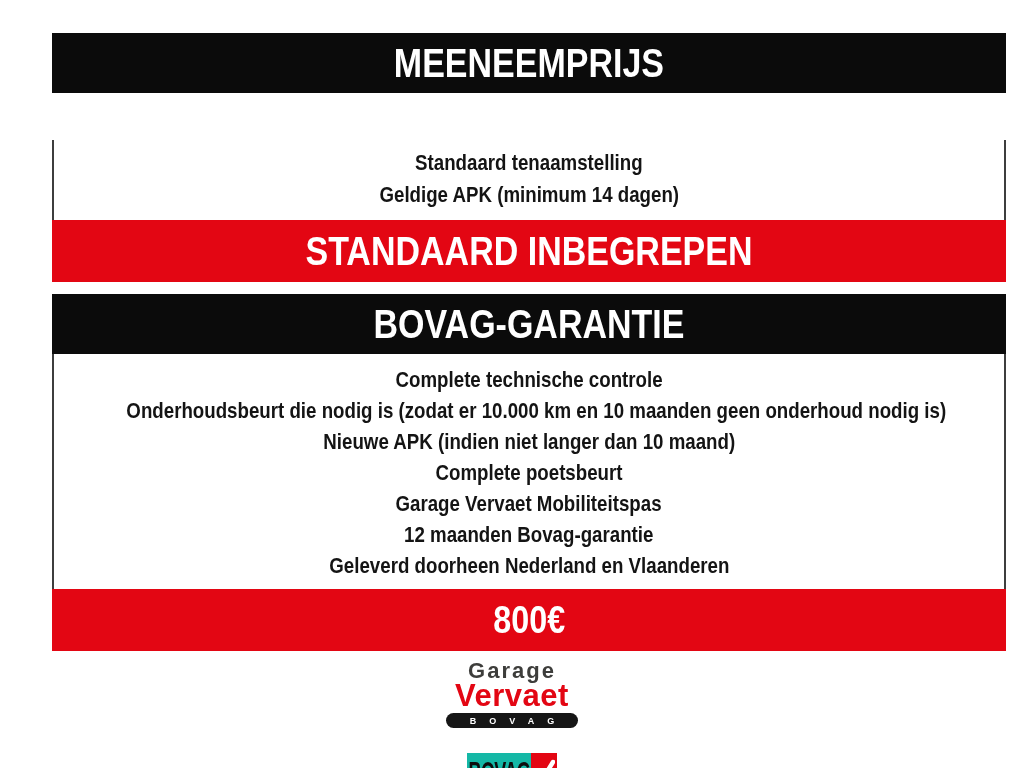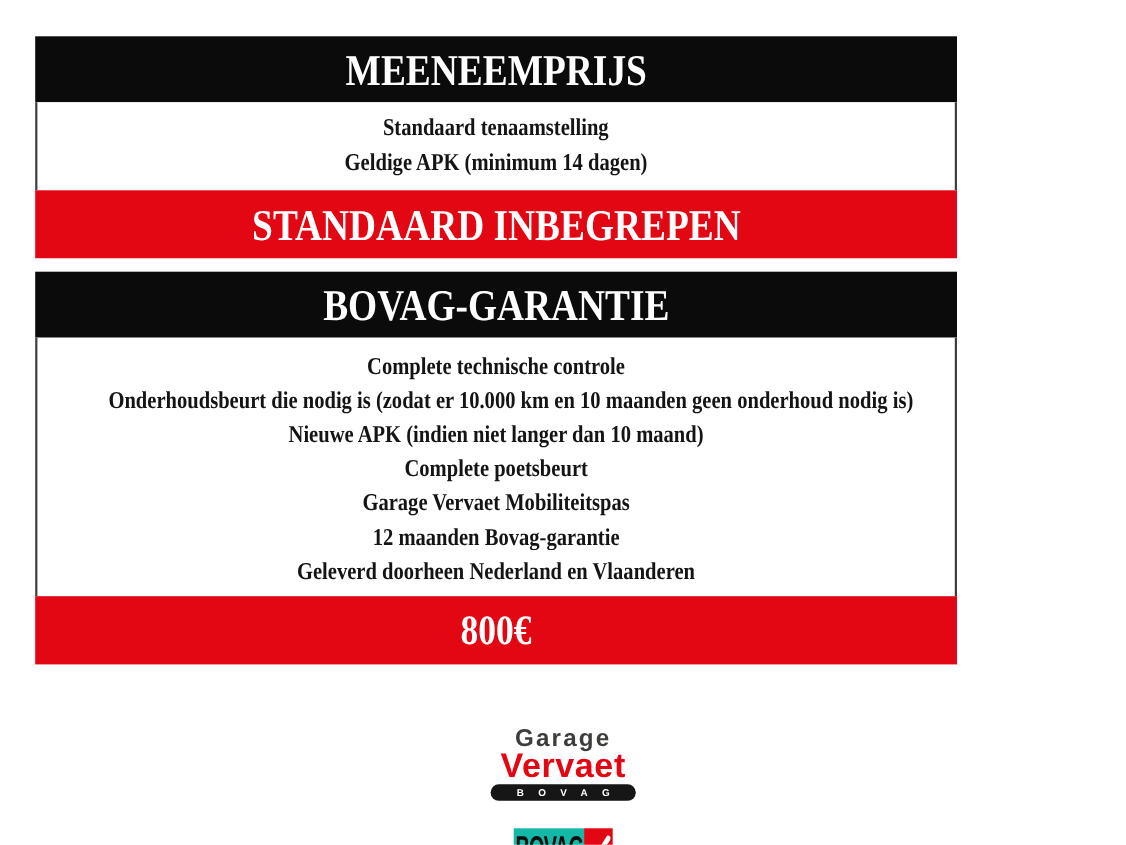--- a/index.html
+++ b/index.html
@@ -4,39 +4,39 @@
 <style>
   * { box-sizing: border-box; }
   html, body { margin: 0; padding: 0; }
   body {
     width: 1024px; height: 768px;
     background: #ffffff;
     font-family: "Liberation Sans", "DejaVu Sans", sans-serif;
     position: relative;
     overflow: hidden;
   }
-  .flyer { position: absolute; left: 32px; top: 33px; width: 838px; font-family: Liberation Serif, serif; }
+  .flyer { position: absolute; left: 52px; top: 33px; width: 954px; }
 
   .bar { display: flex; align-items: center; justify-content: center; font-weight: 700; color: #ffffff; }
   .bar-black { height: 60px; background: #0b0b0b; font-size: 40px; }
   .bar-red   { height: 62px; background: #e30613; font-size: 40px; }
   .bar-red.price { font-size: 38px; }
 
   
   .cx { display: inline-block; transform: scaleX(0.85); transform-origin: 50% 50%; white-space: nowrap; }
 
   .body {
     background: #ffffff;
     border-left: 2px solid #3e3e3e;
     border-right: 2px solid #3e3e3e;
     text-align: center;
     color: #141414;
     font-weight: 700;
   }
-  .body1 { padding: 7px 0 9px; }
+  .body1 { padding: 7px 0 9px; margin-top: 47px; }
   .body1 .line { line-height: 32px; font-size: 22px; }
   .body2 { padding: 10px 0 8px; }
   .body2 .line { line-height: 31px; font-size: 22px; }
   .gap { height: 12px; background: #ffffff; }
 
   
   .logos {
     position: absolute; left: 0; top: 660px; width: 1024px;
     display: flex; justify-content: center; align-items: center; gap: 25px; flex-direction: column;
   }

